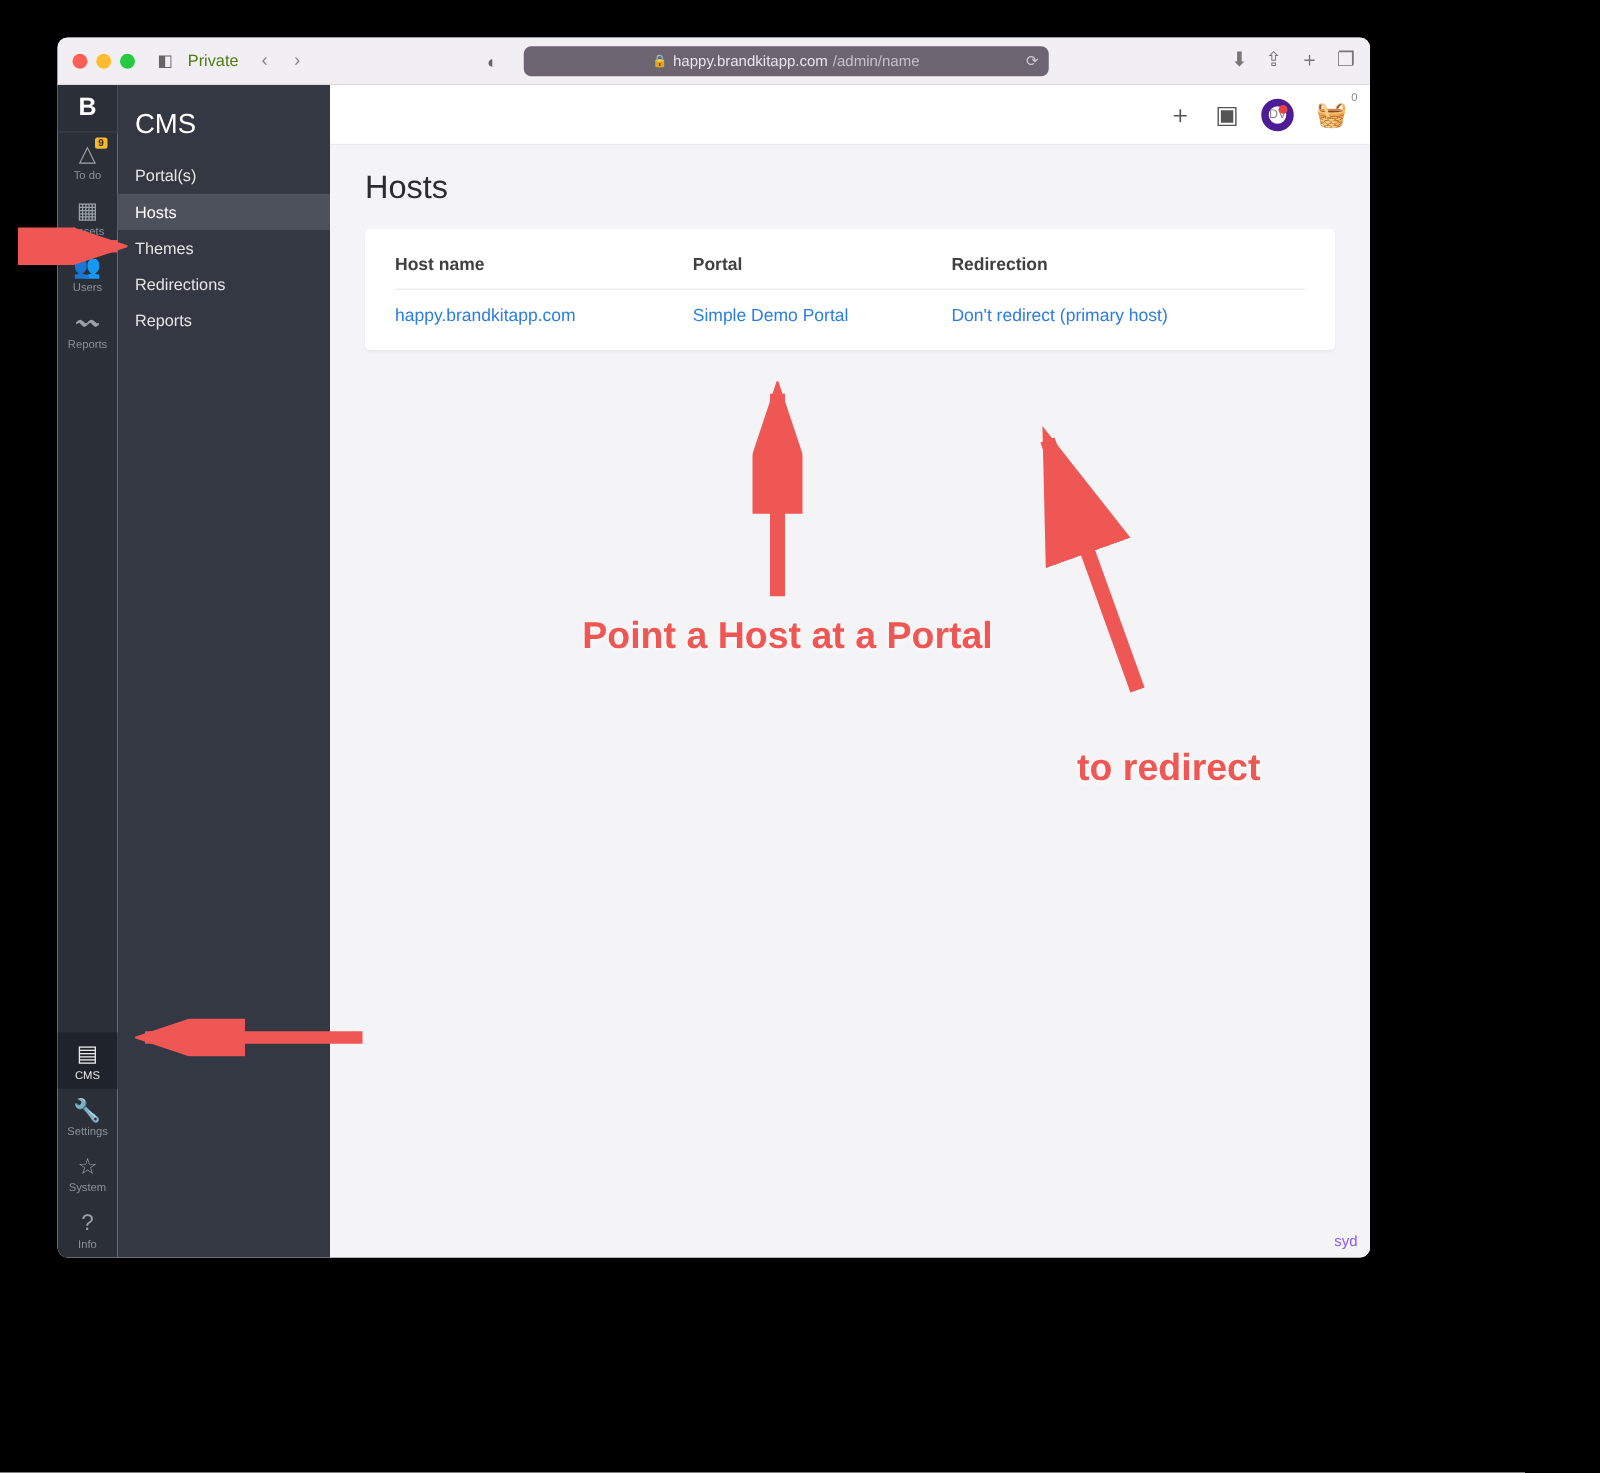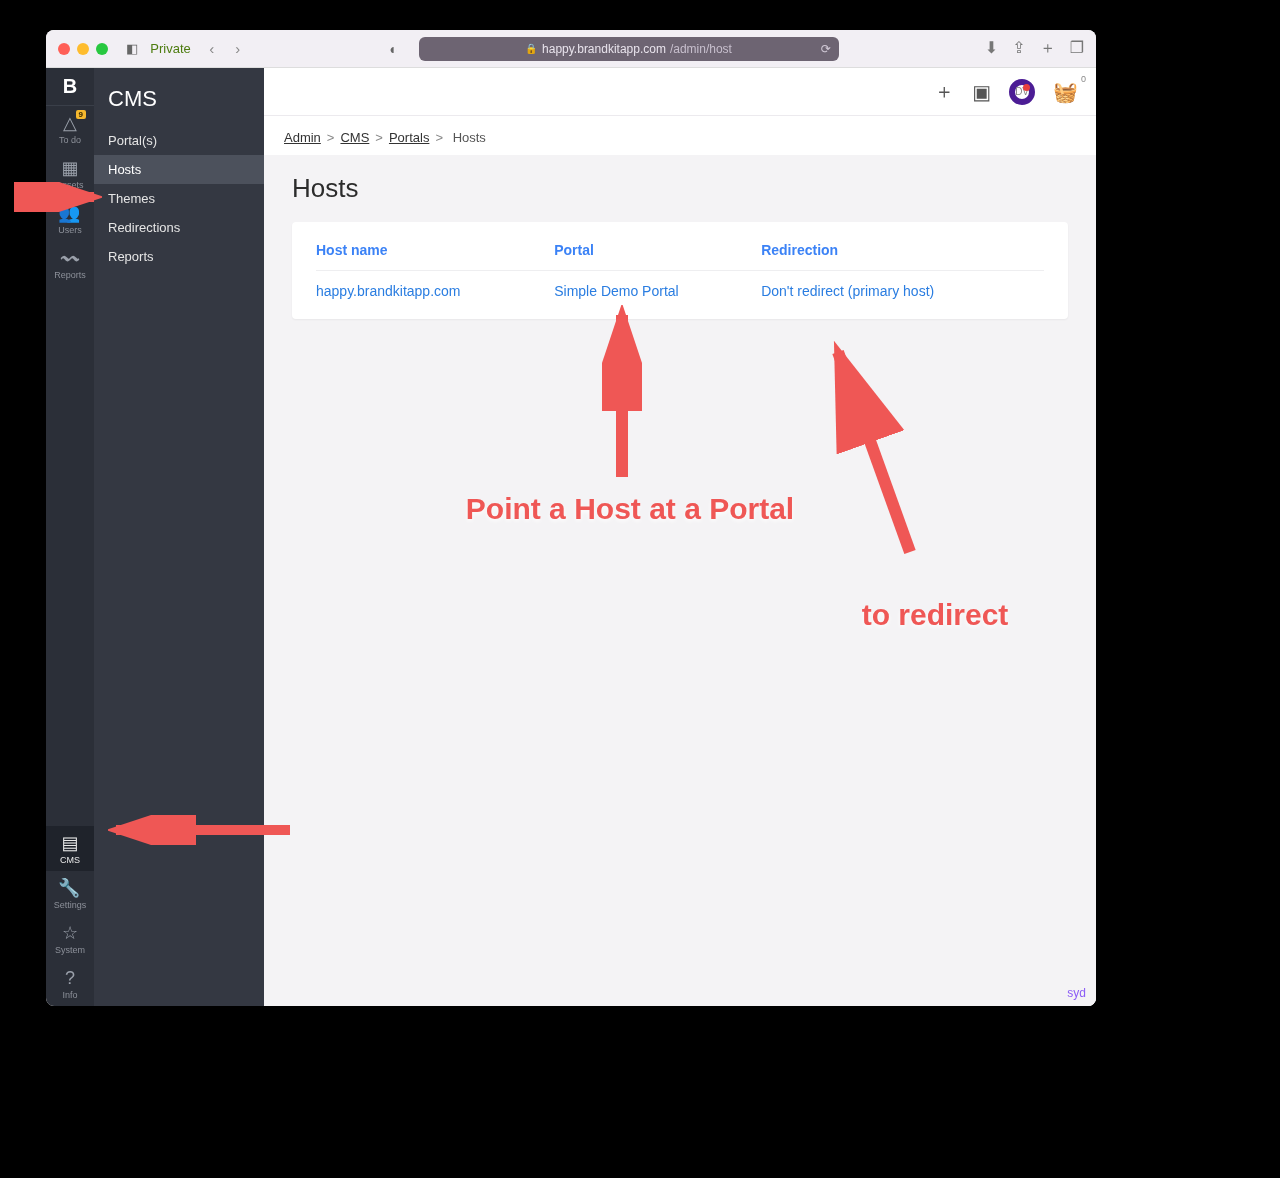--- a/index.html
+++ b/index.html
@@ -124,21 +124,21 @@
 
   .content { padding:18px 28px; background:#f4f3f5; flex:1; overflow:auto;}
   .content h1{font-size:26px; font-weight:500; color:#2c2c2c; margin-bottom:18px;}
 
   .panel{
     background:#fff; border-radius:4px; box-shadow:0 1px 2px rgba(0,0,0,0.05);
     padding:4px 24px 8px 24px;
   }
   table{width:100%; border-collapse:collapse;}
   th{
-    text-align:left; font-size:14px; color:#3b82f6; font-weight:700;
+    text-align:left; font-size:14px; color:#404040; font-weight:700;
     padding:16px 8px 12px 0; border-bottom:1px solid #eeeef0;
   }
   td{
     font-size:14px; padding:12px 8px 12px 0; border-bottom:1px solid #f1f1f3;
   }
   td a{color:#2a7de1; cursor:pointer;}
   tr:last-child td{border-bottom:none;}
 
   .syd{
     position:absolute; right:10px; bottom:6px; font-size:12px; color:#8b5cf6;
@@ -164,21 +164,21 @@
       <span class="tl-grn"></span>
     </div>
     <span class="chrome-btn">◧</span>
     <span class="private-label">Private</span>
     <span class="nav-arrow">‹</span>
     <span class="nav-arrow">›</span>
     <span class="shield">◐</span>
     <div class="urlbar">
       <span class="lock">🔒</span>
       <span>happy.brandkitapp.com</span>
-        <span class="dim">/admin/host</span>
+        <span class="dim">/admin/name</span>
       <span class="reload">⟳</span>
     </div>
     <div class="chrome-right">
       <span>⬇︎</span>
       <span>⇪</span>
       <span>＋</span>
       <span>❐</span>
     </div>
   </div>
 
@@ -240,24 +240,20 @@
     <div class="main">
       <div class="topbar">
         <span class="tb-icon">＋</span>
         <span class="tb-icon">▣</span>
         <span class="avatar">
             <span>DV</span>
           </span>
         <span class="basket">🧺<sup>0</sup></span>
       </div>
 
-      <div class="crumbs">
-        <span id="crumbs-links"><a>Admin</a><span class="sep">&gt;</span><a>CMS</a><span class="sep">&gt;</span><a>Portals</a><span class="sep">&gt;</span></span>
-        <span class="cur">Hosts</span>
-      </div>
 
       <div class="content">
         <h1>Hosts</h1>
         <div class="panel">
           <table>
             <thead>
                 <tr id="thead-row">
                   <th>Host name</th>
                   <th>Portal</th>
                   <th>Redirection</th>

